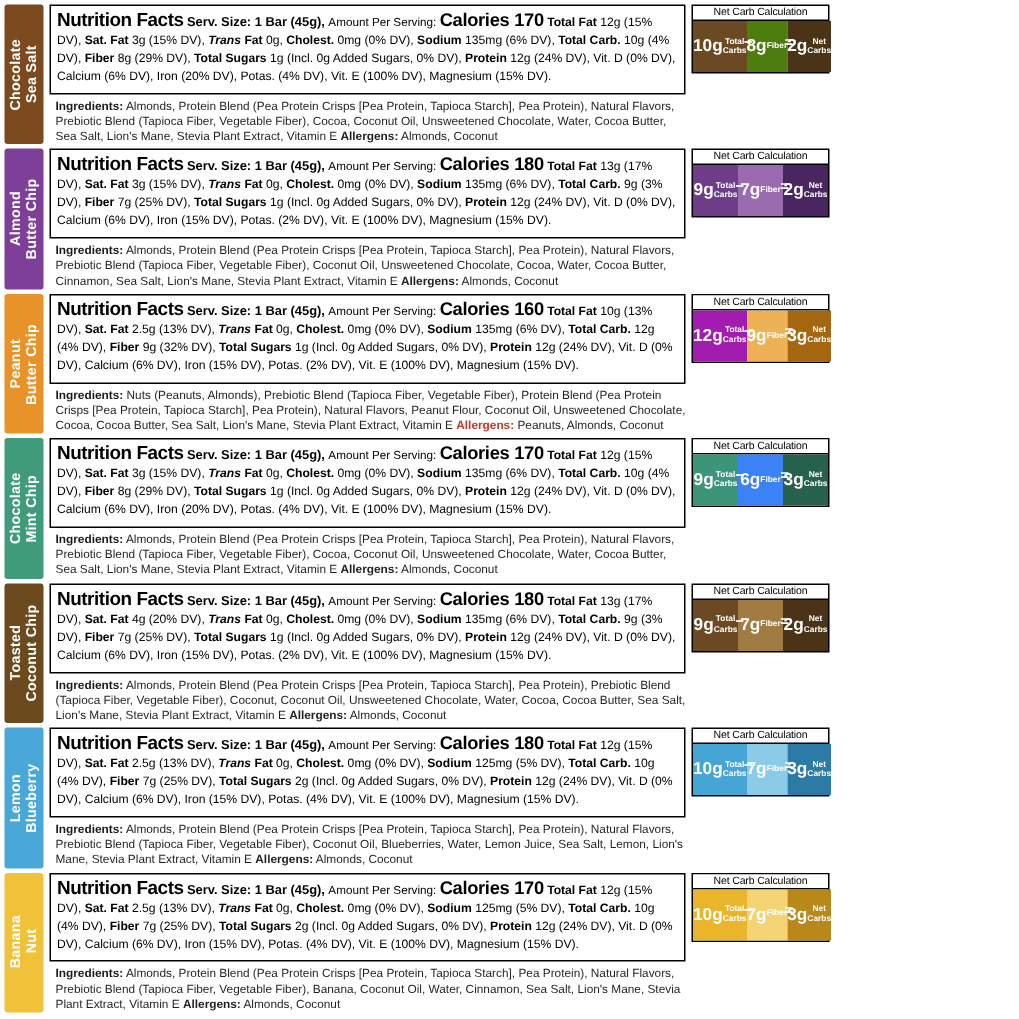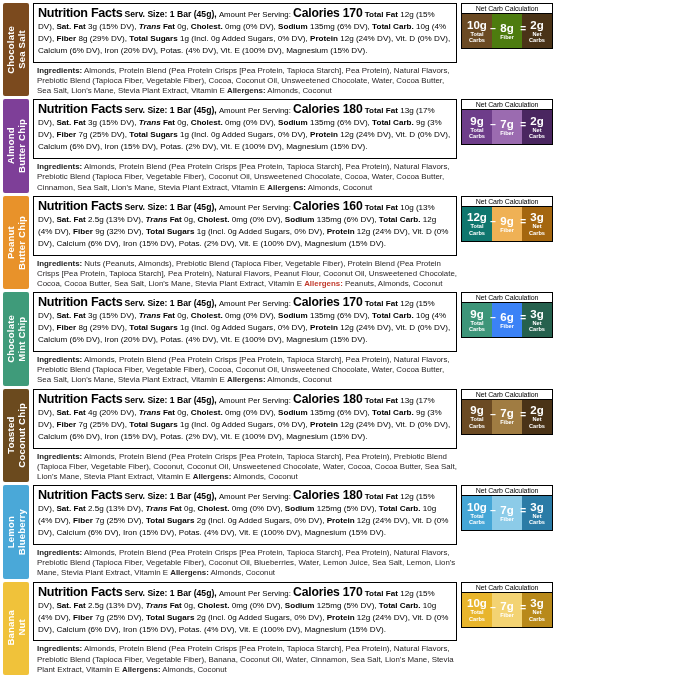--- a/index.html
+++ b/index.html
@@ -88,21 +88,21 @@
     padding: 1px 0 1px 0;
     font-weight: normal;
     color: #000;
     background: #fff;
     border-bottom: 1px solid #000;
     letter-spacing: -.1px;
   }
   .carbrow { display: flex; height: 34px; }
   .cc {
     flex: 1 1 0;
-    display: flex; flex-direction: column;
+    display: flex; 
     align-items: center; justify-content: center;
     color: #fff;
     position: relative;
   }
   .cc .v { font-size: 11.5px; font-weight: bold; line-height: 12px; }
   .cc .l { font-size: 5.6px; line-height: 6.4px; text-align: center; font-weight: bold; }
   .op {
     position: absolute; top: 9px; right: -4px;
     font-size: 10px; font-weight: bold; color: #fff; z-index: 2;
   }
@@ -181,21 +181,21 @@
       </div>
       <div class="block">
         <div class="nut">
           <div class="line1"><span class="nf">Nutrition Facts</span> <span class="serv">Serv. Size: 1 Bar (45g),</span> <span class="amt">Amount Per Serving:</span> <span class="cal">Calories 160</span> <span><span class="b">Total Fat</span> 10g (13% DV), <span class="b">Sat. Fat</span> 2.5g (13% DV), <span class="i b">Trans</span><span class="b"> Fat</span> 0g, <span class="b">Cholest.</span> 0mg (0% DV), <span class="b">Sodium</span> 135mg (6% DV), <span class="b">Total Carb.</span> 12g (4% DV), <span class="b">Fiber</span> 9g (32% DV), <span class="b">Total Sugars</span> 1g (Incl. 0g Added Sugars, 0% DV), <span class="b">Protein</span> 12g (24% DV), Vit. D (0% DV), Calcium (6% DV), Iron (15% DV), Potas. (2% DV), Vit. E (100% DV), Magnesium (15% DV).</span></div>
         </div>
         <div class="ing"><span class="hd">Ingredients:</span> <span>Nuts (Peanuts, Almonds), Prebiotic Blend (Tapioca Fiber, Vegetable Fiber), Protein Blend (Pea Protein Crisps [Pea Protein, Tapioca Starch], Pea Protein), Natural Flavors, Peanut Flour, Coconut Oil, Unsweetened Chocolate, Cocoa, Cocoa Butter, Sea Salt, Lion's Mane, Stevia Plant Extract, Vitamin E</span> <span class="alg-red">Allergens:</span> <span>Peanuts, Almonds, Coconut</span></div>
       </div>
       <div class="carbbox">
         <div class="carbtitle">Net Carb Calculation</div>
         <div class="carbrow">
-          <div class="cc" style="background:#0f766e">
+          <div class="cc" style="background:#a21caf">
             <div class="v">12g</div>
             <div class="l">Total<br>Carbs</div>
             <div class="op">−</div>
           </div>
           <div class="cc" style="background:#efb155">
             <div class="v">9g</div>
             <div class="l">Fiber</div>
             <div class="op">=</div>
           </div>
           <div class="cc net" style="background:#a4660f">

